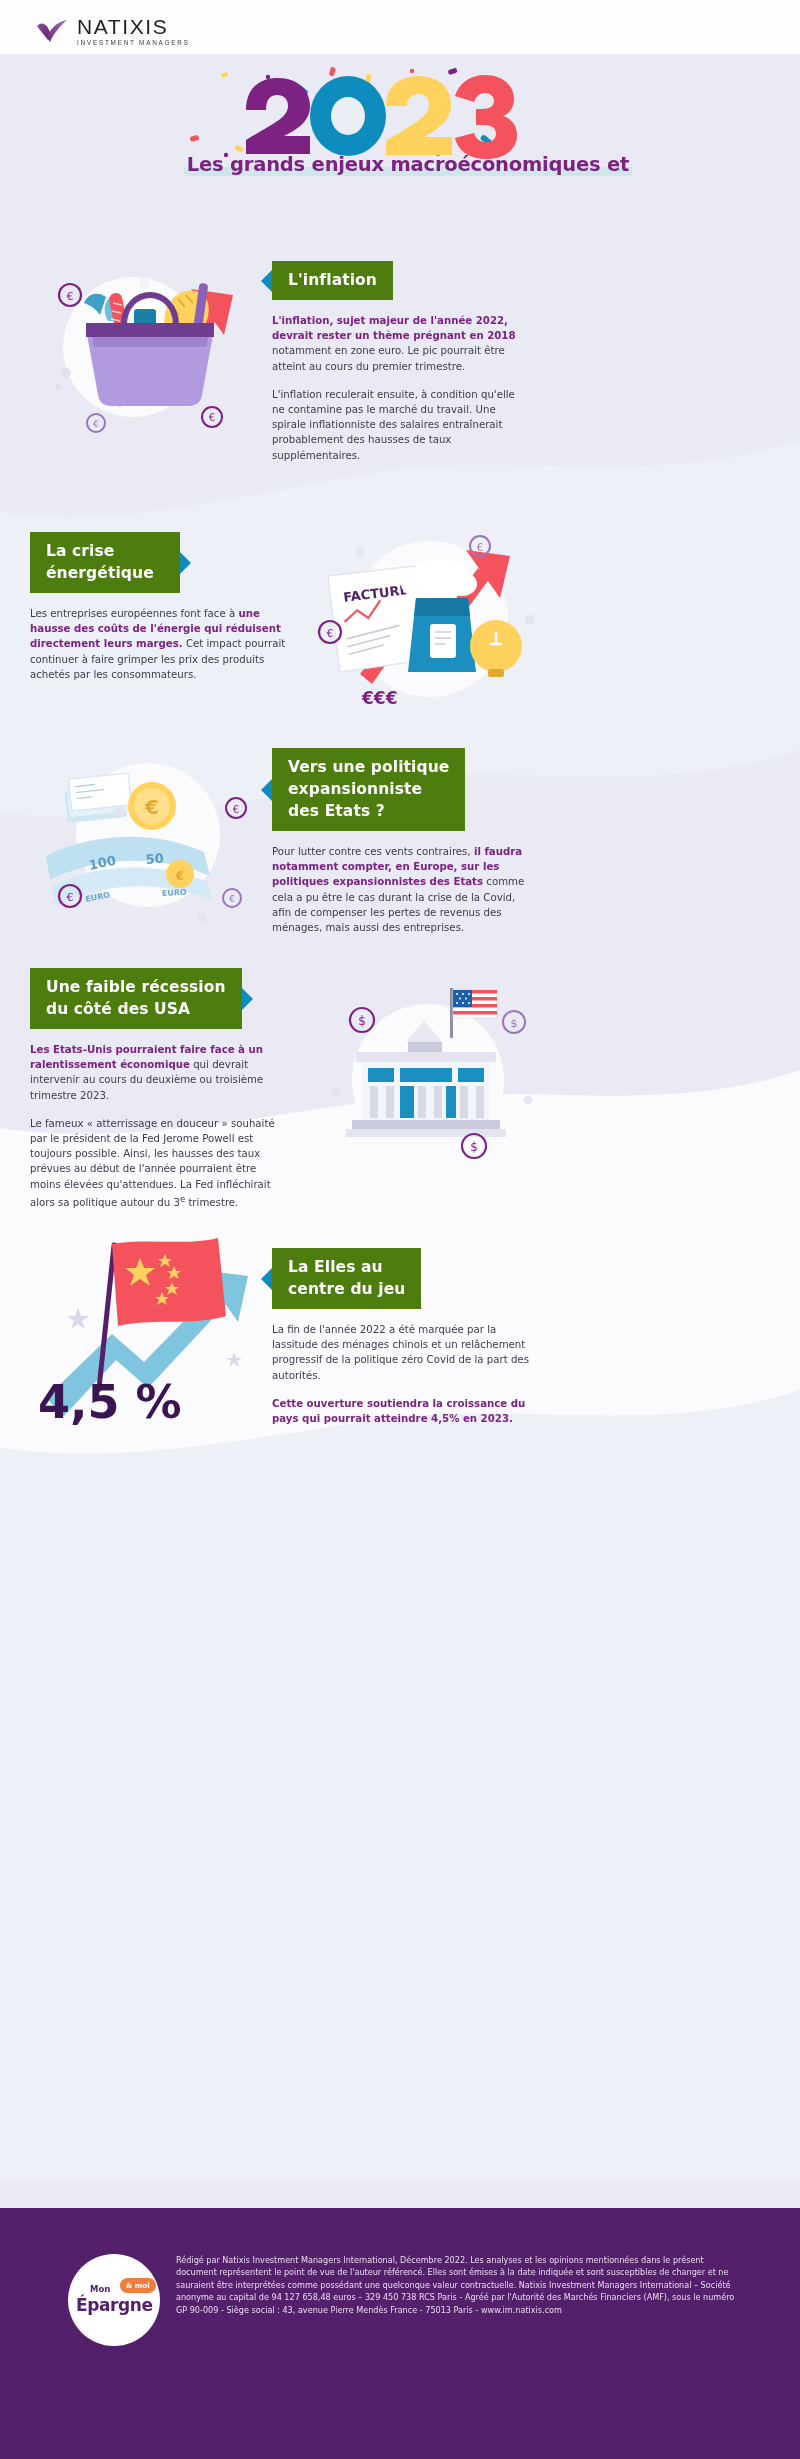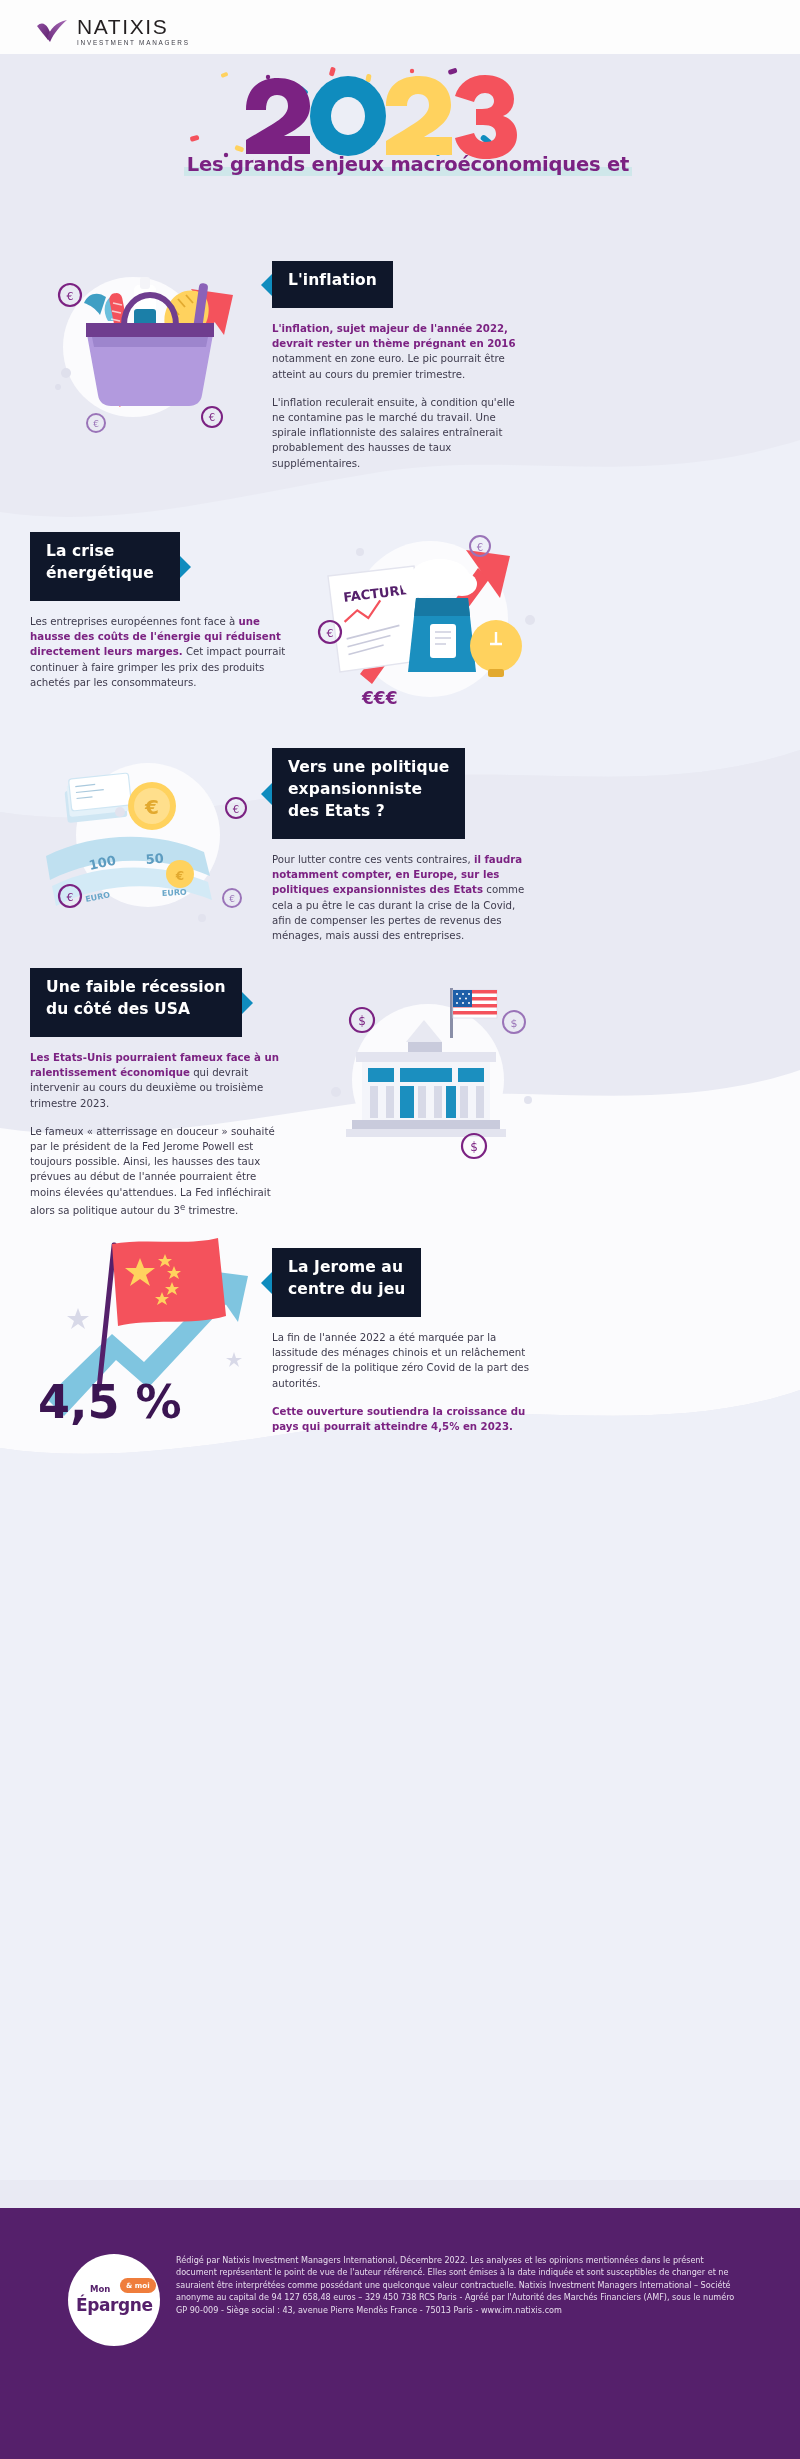--- a/index.html
+++ b/index.html
@@ -32,23 +32,23 @@
     color: #7b2282; font-size: 19.5px; line-height: 34px; letter-spacing: -0.2px; padding-left: 16px;
   }
   .main-title .hl { background: linear-gradient(to top, #cfe7ea 0, #cfe7ea 9px, transparent 9px); padding: 0 3px; }
 
   
   .sec { position: absolute; width: 800px; }
   .txtcol { position: absolute; width: 258px; }
 
   
   .tag {
-    position: relative; display: inline-block; background: #0f172a; color: #ffffff;
+    position: relative; display: inline-block; background: #4d7c0f; color: #ffffff;
     font-family: "DejaVu Sans", sans-serif; font-weight: 700;
-    font-size: 15.5px; line-height: 22px; padding: 8px 16px 17px 16px; letter-spacing: 0.1px;
+    font-size: 15.5px; line-height: 22px; padding: 8px 16px 9px 16px; letter-spacing: 0.1px;
   }
   .tag.left-notch::before {
     content: ""; position: absolute; left: -11px; top: 50%; transform: translateY(-50%);
     border-top: 11px solid transparent; border-bottom: 11px solid transparent;
     border-right: 11px solid #0f8cbe;
   }
   .tag.right-notch::after {
     content: ""; position: absolute; right: -11px; top: 50%; transform: translateY(-50%);
     border-top: 11px solid transparent; border-bottom: 11px solid transparent;
     border-left: 11px solid #0f8cbe;
@@ -211,21 +211,21 @@
         <circle cx="184" cy="162" r="10" fill="none" stroke="#7b2282" stroke-width="2"></circle>
         <text x="184" y="166" font-size="10" fill="#7b2282" text-anchor="middle" font-family="DejaVu Sans, sans-serif">€</text>
       </g>
       <circle cx="38" cy="118" r="5" fill="#dfe0ec"></circle>
       <circle cx="30" cy="132" r="3" fill="#dfe0ec"></circle>
     </svg>
 
     <div class="txtcol" style="left:272px;top:6px;">
       <div class="tag left-notch">L'inflation</div>
       <p class="body-p">
-        <b>L'inflation, sujet majeur de l'année 2022, devrait rester un thème prégnant en 2016 </b><span>notamment en zone euro. Le pic pourrait être atteint au cours du premier trimestre.</span>
+        <b>L'inflation, sujet majeur de l'année 2022, devrait rester un thème prégnant en 2018 </b><span>notamment en zone euro. Le pic pourrait être atteint au cours du premier trimestre.</span>
       </p>
       <p class="body-p">L'inflation reculerait ensuite, à condition qu'elle ne contamine pas le marché du travail. Une spirale inflationniste des salaires entraînerait probablement des hausses de taux supplémentaires.</p>
     </div>
   </div>
 
   <div class="sec" style="top:524px;height:200px;">
 
     <div class="txtcol" style="left:30px;top:8px;">
       <div class="tag right-notch" style="padding-right:26px;">
         <span>La crise</span><br>
@@ -353,21 +353,21 @@
   </div>
 
   <div class="sec" style="top:960px;height:250px;">
 
     <div class="txtcol" style="left:30px;top:8px;">
       <div class="tag right-notch">
         <span>Une faible récession</span><br>
         <span>du côté des USA</span>
       </div>
       <p class="body-p">
-        <b>Les Etats-Unis pourraient fameux face à un ralentissement économique</b><span> qui devrait intervenir au cours du deuxième ou troisième trimestre 2023.</span>
+        <b>Les Etats-Unis pourraient faire face à un ralentissement économique</b><span> qui devrait intervenir au cours du deuxième ou troisième trimestre 2023.</span>
       </p>
       <p class="body-p">
         <span>Le fameux « atterrissage en douceur » souhaité par le président de la Fed Jerome Powell est toujours possible. Ainsi, les hausses des taux prévues au début de l'année pourraient être moins élevées qu'attendues. La Fed infléchirait alors sa politique autour du 3</span><sup>e</sup><span> trimestre.</span>
       </p>
     </div>
 
     <svg class="illus" style="left:300px;top:20px;" width="250" height="190" viewBox="0 0 250 190">
       <circle cx="128" cy="100" r="76" fill="#fbfbfd"></circle>
 
       <g>
@@ -457,21 +457,21 @@
       <text x="18" y="188" font-size="46" font-weight="700" fill="#3b1552" font-family="DejaVu Sans, sans-serif">4,5 %</text>
 
       <g fill="#d8d9e8">
         <polygon points="58,78 61,86 69,86 62,91 65,99 58,94 51,99 54,91 47,86 55,86"></polygon>
         <polygon points="214,122 216,128 222,128 217,131 219,137 214,133 209,137 211,131 206,128 212,128"></polygon>
       </g>
     </svg>
 
     <div class="txtcol" style="left:272px;top:18px;">
       <div class="tag left-notch">
-        <span>La Jerome au</span><br>
+        <span>La Elles au</span><br>
         <span>centre du jeu</span>
       </div>
       <p class="body-p">La fin de l'année 2022 a été marquée par la lassitude des ménages chinois et un relâchement progressif de la politique zéro Covid de la part des autorités.</p>
       <p class="body-p">
         <b>Cette ouverture soutiendra la croissance du pays qui pourrait atteindre 4,5% en 2023.</b>
       </p>
     </div>
   </div>
 
   <div class="footer">

